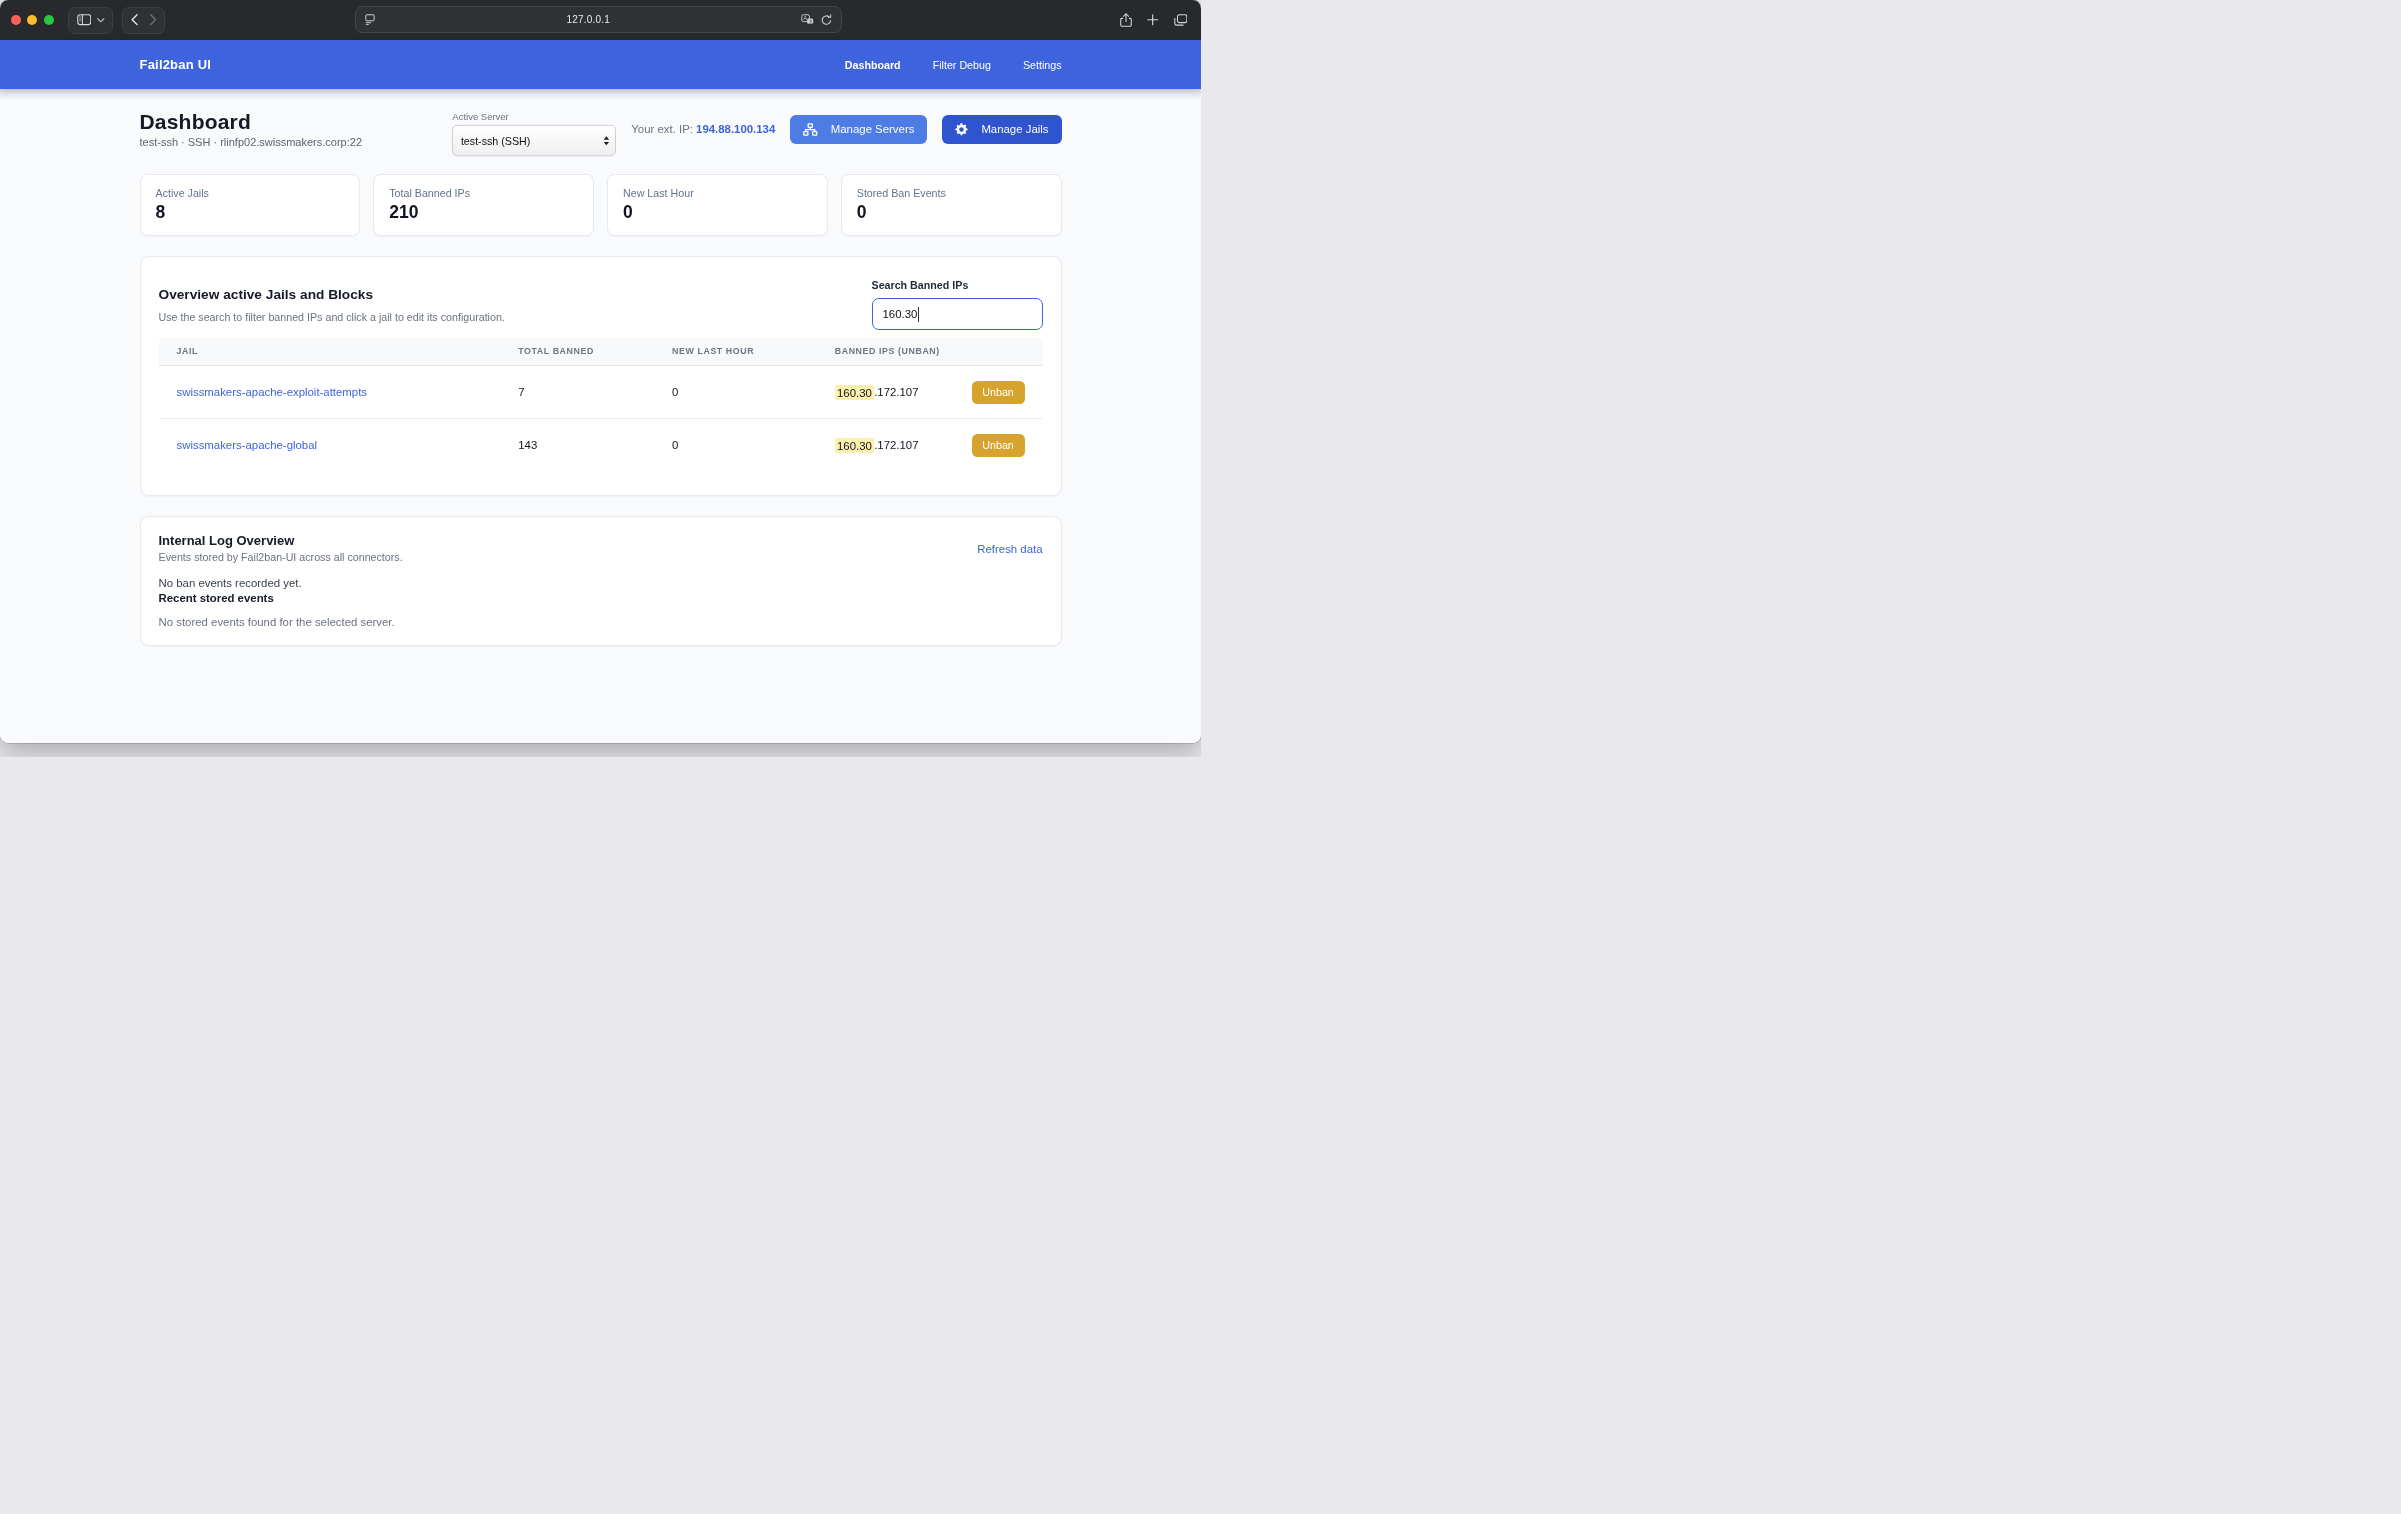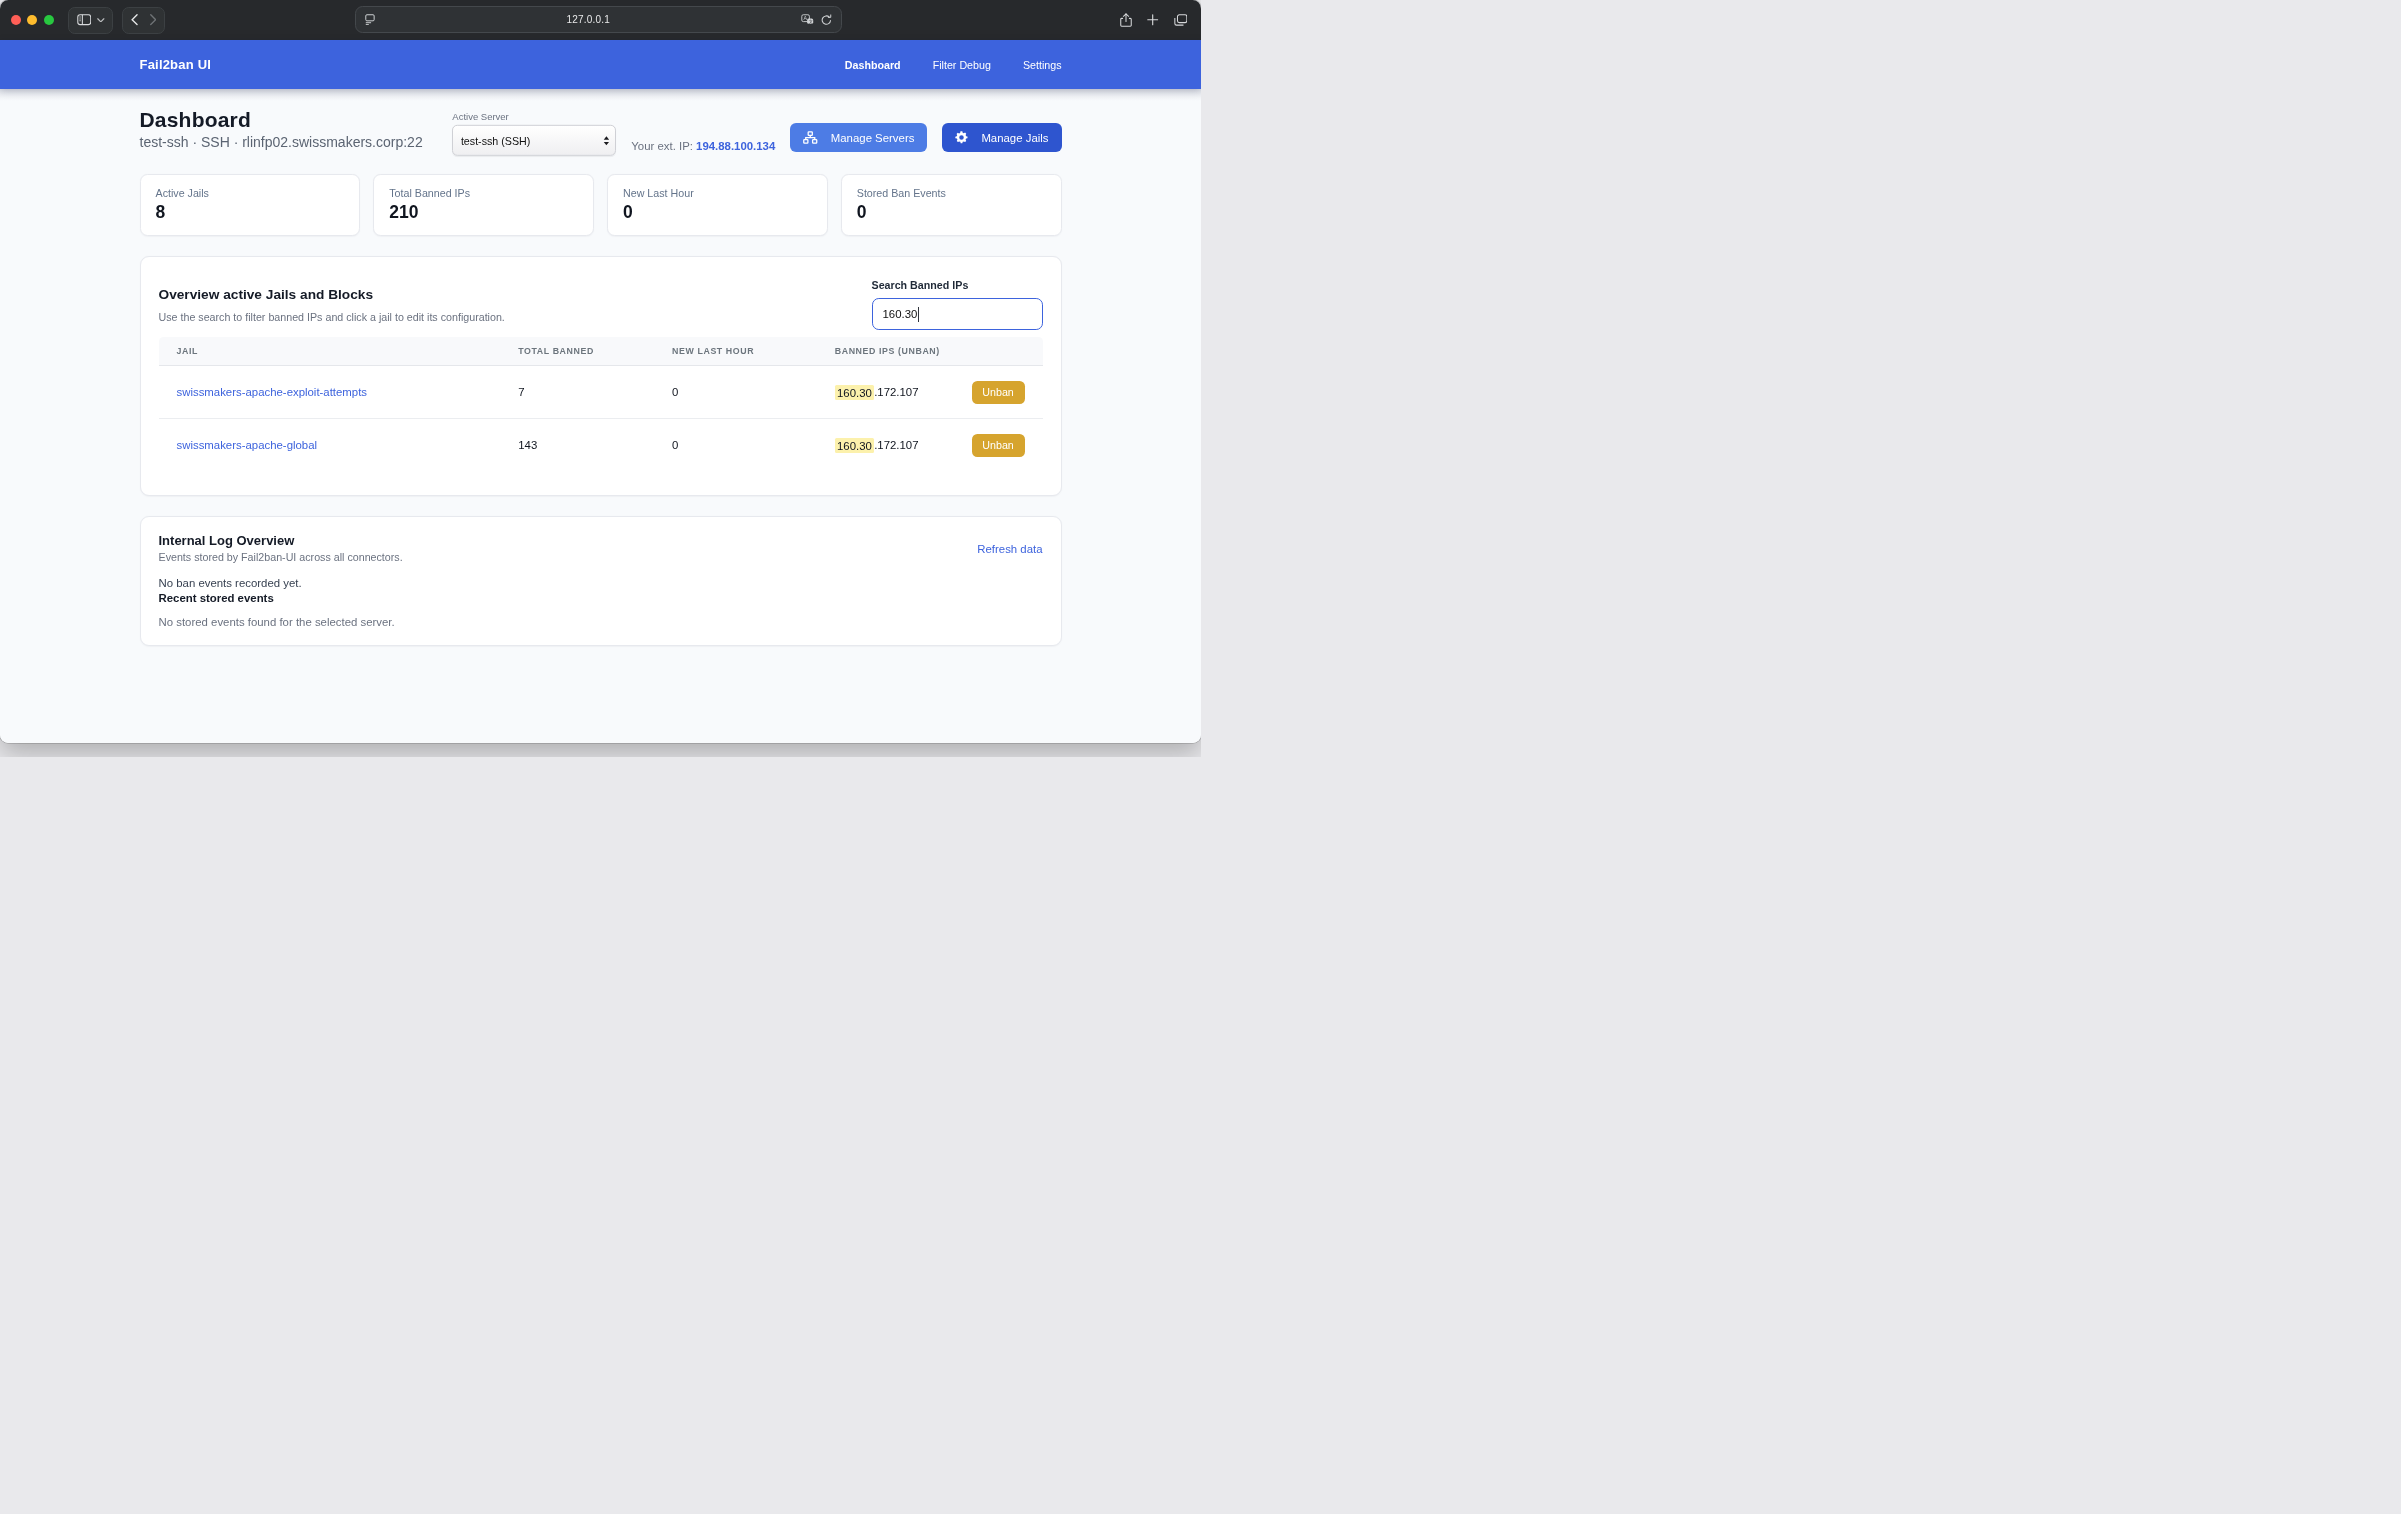--- a/index.html
+++ b/index.html
@@ -54,22 +54,22 @@
   .nav-link.active { font-weight:700; }
 
   
   .page { position:relative; height:654px; background:#f8fafc; }
   .page::before { content:""; position:absolute; left:0; right:0; top:0; height:12px;
     background:linear-gradient(to bottom, rgba(30,40,80,.10), rgba(30,40,80,0)); pointer-events:none; }
   .container { width:922px; margin:0 auto; padding-top:17.5px; }
 
   .header-row { display:flex; align-items:center; }
   .page-title { font-size:21px; font-weight:700; color:#141a26; letter-spacing:0.2px; }
-  .page-subtitle { margin-top:2px; font-size:14px; color:#5b6472; }
-  .header-controls { margin-left:auto; display:flex; align-items:flex-end; gap:15px; }
+  .page-subtitle { margin-top:2px; font-size:11px; color:#5b6472; }
+  .header-controls { margin-left:auto; display:flex; align-items:center; gap:15px; }
 
   .server-group { display:flex; flex-direction:column; transform:translateY(3.8px); }
   .server-label { font-size:9.5px; color:#6b7280; margin-bottom:3.8px; }
   .mac-select {
     width:164px; height:31px; border-radius:5.3px; border:0.8px solid #cfd0d5;
     background:linear-gradient(#ffffff,#efeff1);
     box-shadow:0 0.8px 0.8px rgba(0,0,0,.06);
     display:flex; align-items:center; padding:0 6px 0 7.6px; cursor:default;
   }
   .mac-select .sel-text { flex:1; font-size:10.7px; color:#111; }

